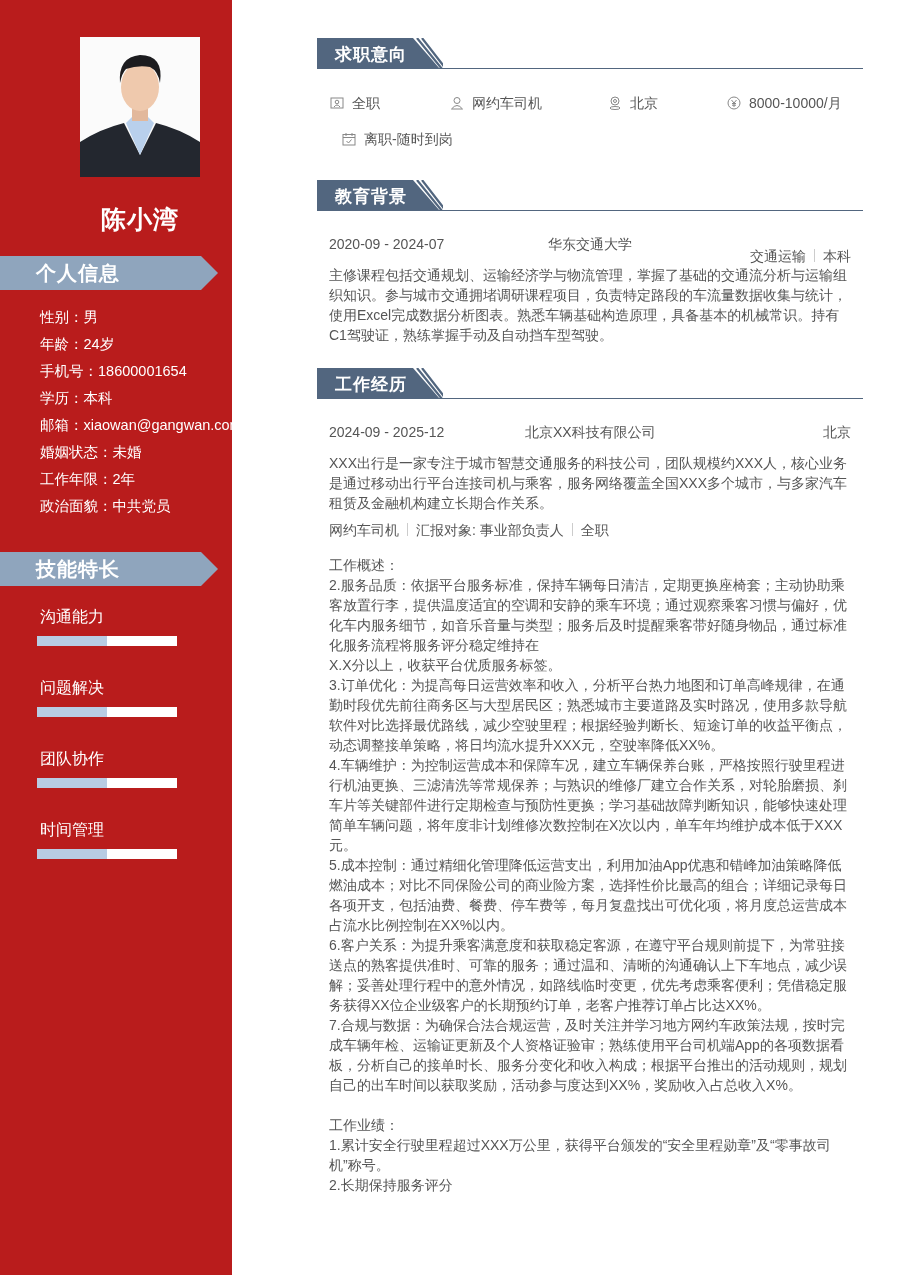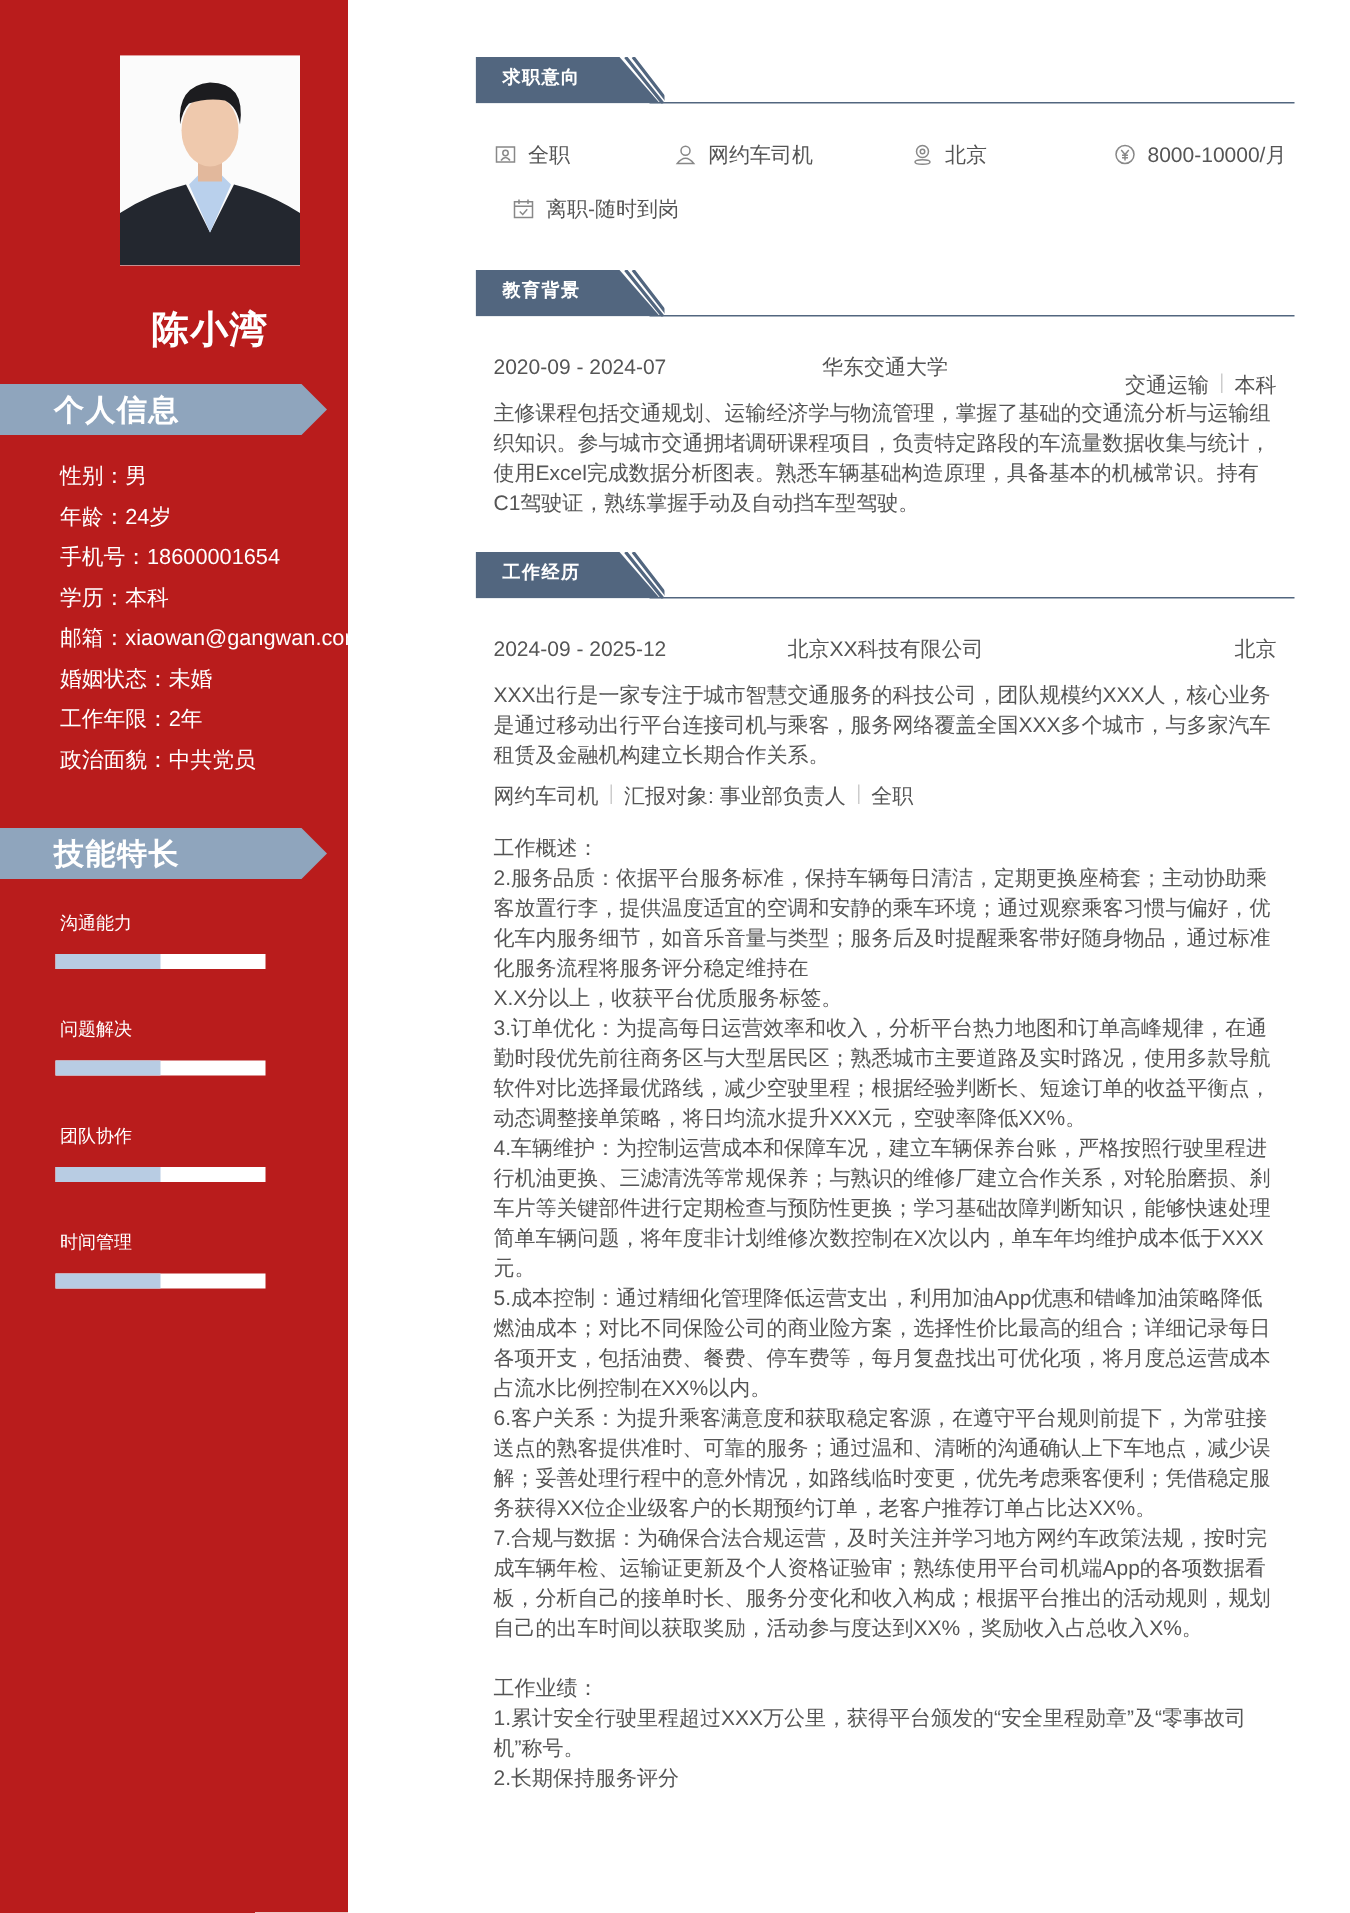--- a/index.html
+++ b/index.html
@@ -13,26 +13,26 @@
   .name { position: absolute; left: 0; width: 280px; top: 203px; text-align: center; font-size: 25px; font-weight: bold; color: #fff; letter-spacing: 1px; }
 
   .side-head { position: absolute; left: 0; width: 218px; height: 34px; padding-left: 20px; }
   .side-head .bg { position: absolute; inset: 0; background: #8fa5bd; clip-path: polygon(0 0, 201px 0, 218px 17px, 201px 34px, 0 34px); }
   .side-head .label { position: absolute; left: 36px; top: 4px; font-size: 20px; font-weight: bold; color: #fff; letter-spacing: 1px; }
 
   .info-list { position: absolute; left: 40px; top: 308px; }
   .info-row { height: 27px; font-size: 14.5px; color: #fff; white-space: nowrap; }
 
   .skill { position: absolute; left: 40px; }
-  .skill .label { font-size: 12px; color: #fff; }
+  .skill .label { font-size: 16px; color: #fff; }
   .skill .bar { position: absolute; left: -3px; top: 29px; width: 140px; height: 10px; background: #fff; }
   .skill .fill { height: 10px; background: #b8cce3; }
   .sec-head { position: absolute; left: 317px; width: 546px; height: 32px; }
   .sec-head .tab { position: absolute; left: 0; top: 0; height: 31px; width: 123px; background: #52667f; clip-path: polygon(0 0, 96px 0, 123px 31px, 0 31px); }
-  .sec-head .label { position: absolute; left: 18px; top: 5px; font-size: 12px; font-weight: bold; color: #fff; letter-spacing: 1px; }
+  .sec-head .label { position: absolute; left: 18px; top: 5px; font-size: 17px; font-weight: bold; color: #fff; letter-spacing: 1px; }
   .sec-head .stripes { position: absolute; left: 96px; top: 0; width: 30px; height: 31px; }
   .sec-head .rule { position: absolute; left: 116px; right: 0; top: 30px; height: 1px; background: #52667f; }
 
   .t { position: absolute; font-size: 14px; color: #555; white-space: nowrap; line-height: 20px; }
   .para { position: absolute; left: 329px; width: 524px; font-size: 14px; color: #555; line-height: 20px; }
   .para p { margin: 0; }
   .icon { display: inline-block; width: 14px; height: 14px; vertical-align: -2px; margin-right: 8px; }
   .sep { display: inline-block; width: 1px; height: 13px; background: #ccc; margin: 0 8px; vertical-align: -1px; }
 </style>
 </head>
@@ -120,21 +120,21 @@
       <path d="M1.5 13 Q7 6 12.5 13 Z" fill="none" stroke="#888"></path>
     </svg><span>网约车司机</span>
 </div>
 <div class="t" style="left:608px; top:93px;">
   <svg class="icon" viewBox="0 0 14 14">
       <circle cx="7" cy="5" r="4" fill="none" stroke="#888"></circle>
       <circle cx="7" cy="5" r="1.5" fill="none" stroke="#888"></circle>
       <ellipse cx="7" cy="12" rx="5" ry="1.5" fill="none" stroke="#888"></ellipse>
     </svg><span>北京</span>
 </div>
-<div class="t" style="left:743px; top:93px;">
+<div class="t" style="left:727px; top:93px;">
   <svg class="icon" viewBox="0 0 14 14">
       <circle cx="7" cy="7" r="6" fill="none" stroke="#888"></circle>
       <path d="M4.5 4 L7 7 L9.5 4 M7 7 V11 M5 7.5 H9 M5 9.2 H9" fill="none" stroke="#888"></path>
     </svg><span>8000-10000/月</span>
 </div>
 <div class="t" style="left:330px; top:129px;padding-left:12px;">
   <svg class="icon" viewBox="0 0 14 14">
       <rect x="1" y="2.5" width="12" height="10.5" fill="none" stroke="#888"></rect>
       <path d="M1 5.5 H13 M4 1 V4 M10 1 V4 M4.5 9 L6.5 11 L9.5 7.5" fill="none" stroke="#888"></path>
     </svg><span>离职-随时到岗</span>

